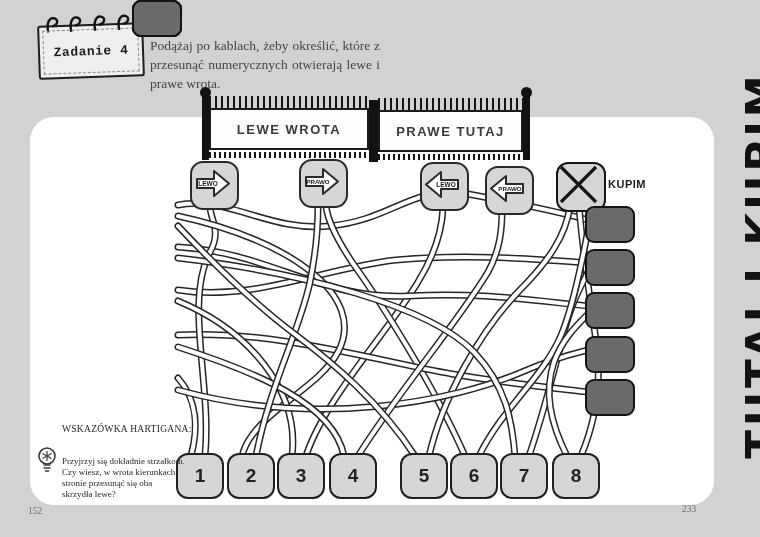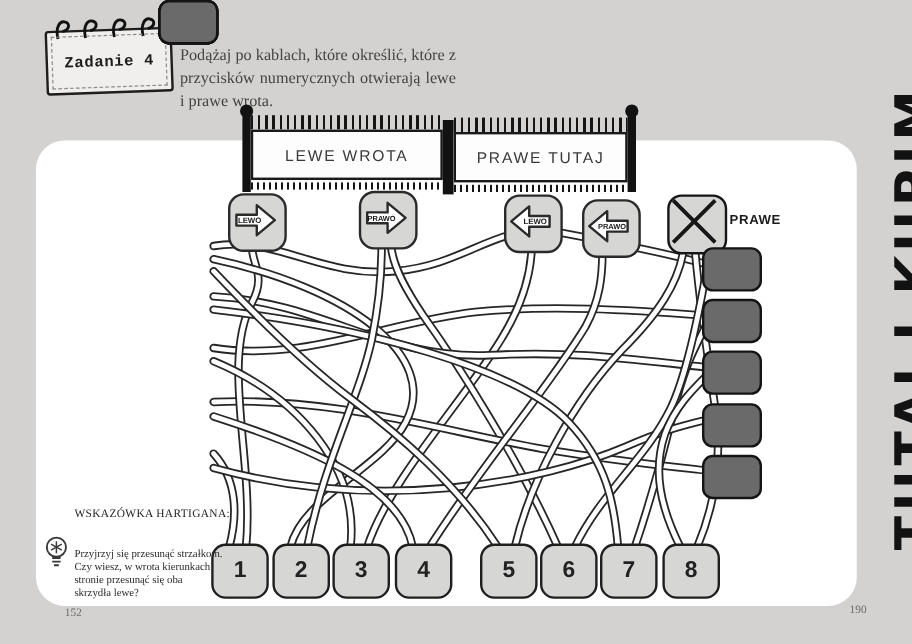--- a/index.html
+++ b/index.html
@@ -19,21 +19,21 @@
   .instruction{position:absolute;left:150px;top:22px;width:230px;font-family:"Liberation Serif",serif;
         font-size:13.5px;line-height:19px;color:#45443f;text-align:justify;}
   
   .gate{position:absolute;left:200px;top:90px;width:334px;height:74px;}
   .gpost{position:absolute;background:#121212;}
   .gball{position:absolute;width:11px;height:11px;border-radius:50%;background:#121212;}
   .comb{position:absolute;height:12px;background:repeating-linear-gradient(to right,#151515 0 2px,transparent 2px 6px);}
   .ticks{position:absolute;height:6px;background:repeating-linear-gradient(to right,#151515 0 2px,transparent 2px 5px);}
   .gdoor{position:absolute;height:38px;background:#fdfdfd;border:2px solid #1a1a1a;
         display:flex;align-items:center;justify-content:center;}
-  .gdoor span{font-size:13px;font-weight:normal;letter-spacing:1.5px;color:#3a3a3a;}
+  .gdoor span{font-size:13px;font-weight:bold;letter-spacing:1.5px;color:#3a3a3a;}
   
   .arrow-btn{position:absolute;width:45px;height:45px;background:#d6d6d4;border:2px solid #2a2a2a;border-radius:13px;}
   .lock{position:absolute;left:556px;top:162px;width:46px;height:46px;background:#d6d6d4;
         border:2.5px solid #161616;border-radius:12px;}
   .lock-label{position:absolute;left:608px;top:178px;font-size:11px;font-weight:bold;letter-spacing:.5px;color:#1c1c1c;}
   
   .pad{position:absolute;width:46px;height:33px;background:#6a6a6a;border:2px solid #141414;border-radius:9px;}
   .pad.l{left:132px}.pad.r{left:585px}
   .pad.l:nth-of-type(1){top:195px}.pad.l:nth-of-type(2){top:237px}.pad.l:nth-of-type(3){top:280px}
   .pad.l:nth-of-type(4){top:325px}.pad.l:nth-of-type(5){top:368px}
@@ -42,21 +42,21 @@
   .key{position:absolute;top:453px;width:44px;height:42px;background:#d6d6d4;border:2px solid #1f1f1f;
        border-radius:12px;display:flex;align-items:center;justify-content:center;
        font-size:19px;font-weight:bold;color:#222;}
   
   .hint-title{position:absolute;left:62px;top:424px;font-family:"Liberation Serif",serif;font-size:9.5px;color:#1f1f1f;letter-spacing:.3px;}
   .hint-line{position:absolute;left:62px;font-family:"Liberation Serif",serif;font-size:9px;color:#2a2a2a;}
   .bulb{position:absolute;left:36px;top:446px;}
   
   .answer{position:absolute;left:546px;top:477px;width:162px;text-align:right;
         font-family:"Liberation Serif",serif;font-style:italic;font-size:11px;color:#5c5c5a;}
-  .pageno{position:absolute;font-family:"Liberation Serif",serif;font-size:9.5px;color:#6c6c6a;margin-left:26px;}
+  .pageno{position:absolute;font-family:"Liberation Serif",serif;font-size:9.5px;color:#6c6c6a;}
   .pageno.lft{left:28px;top:506px}.pageno.rgt{left:682px;top:504px}
   
   .edge-text{position:absolute;left:552px;top:243px;width:420px;height:44px;line-height:44px;
         transform:rotate(-90deg);font-weight:900;font-size:42px;letter-spacing:4px;color:#121212;
         white-space:nowrap;font-family:"DejaVu Sans",sans-serif;text-align:center;}
   .cables{position:absolute;left:0;top:0;pointer-events:none;}
   svg text{font-family:"Liberation Sans",sans-serif;}
 </style>
 </head>
 <body>
@@ -121,21 +121,21 @@
         <path d="M3,18 C1,8 5,3 9,4 C14,5 13,11 7,12" fill="none" stroke="#111" stroke-width="2.4"></path>
       </svg>
     <svg class="ring" style="left:77px" viewBox="0 0 16 20">
         <path d="M3,18 C1,8 5,3 9,4 C14,5 13,11 7,12" fill="none" stroke="#111" stroke-width="2.4"></path>
       </svg>
     <div class="note-inner">
       <span class="note-label">Zadanie 4</span>
     </div>
   </div>
 
-  <p class="instruction">Podążaj po kablach, które określić, które z przycisków numerycznych otwierają lewe i prawe wrota.</p>
+  <p class="instruction">Podążaj po kablach, żeby określić, które z przesunąć numerycznych otwierają lewe i prawe wrota.</p>
 
   <div class="gate">
     <div class="gball" style="left:0;top:-3px"></div>
     <div class="gpost" style="left:2px;top:6px;width:7px;height:64px"></div>
     <div class="comb" style="left:9px;top:6px;width:160px"></div>
     <div class="gdoor" style="left:9px;top:18px;width:156px">
       <span>LEWE WROTA</span>
     </div>
     <div class="ticks" style="left:9px;top:62px;width:160px"></div>
     <div class="gpost" style="left:169px;top:10px;width:9px;height:62px"></div>
@@ -172,21 +172,21 @@
       <text x="23" y="23" text-anchor="middle" font-size="6.2" font-weight="bold" fill="#1a1a1a">PRAWO</text>
     </svg>
   </div>
 
   <div class="lock">
     <svg width="41" height="41" viewBox="0 0 41 41">
       <line x1="3" y1="3" x2="38" y2="38" stroke="#161616" stroke-width="3.2"></line>
       <line x1="38" y1="3" x2="3" y2="38" stroke="#161616" stroke-width="3.2"></line>
     </svg>
   </div>
-  <span class="lock-label">PRAWE</span>
+  <span class="lock-label">KUPIM</span>
 
   <div class="pad l"></div>
   <div class="pad l"></div>
   <div class="pad l"></div>
   <div class="pad l"></div>
   <div class="pad l"></div>
   <div class="pad r r1"></div>
   <div class="pad r r2"></div>
   <div class="pad r r3"></div>
   <div class="pad r r4"></div>
@@ -204,23 +204,23 @@
   <svg class="bulb" width="22" height="30" viewBox="0 0 22 30">
     <circle cx="11" cy="10" r="8" fill="none" stroke="#3a3a3a" stroke-width="1.6"></circle>
     <g stroke="#3a3a3a" stroke-width="1.2">
       <line x1="11" y1="5" x2="11" y2="15"></line>
         <line x1="6.5" y1="7.5" x2="15.5" y2="12.5"></line>
       <line x1="15.5" y1="7.5" x2="6.5" y2="12.5"></line>
     </g>
     <path d="M7.5,19 h7 M7.5,22 h7 M9,25 h4" fill="none" stroke="#3a3a3a" stroke-width="1.6"></path>
   </svg>
   <span class="hint-title">WSKAZÓWKA HARTIGANA:</span>
-  <span class="hint-line" style="top:456px">Przyjrzyj się przesunąć strzałkom.</span>
+  <span class="hint-line" style="top:456px">Przyjrzyj się dokładnie strzałkom.</span>
   <span class="hint-line" style="top:467px">Czy wiesz, w wrota kierunkach</span>
   <span class="hint-line" style="top:478px">stronie przesunąć się oba</span>
   <span class="hint-line" style="top:489px">skrzydła lewe?</span>
 
   <span class="pageno lft">152</span>
-  <span class="pageno rgt">190</span>
+  <span class="pageno rgt">233</span>
 
   <div class="edge-text">TUTAJ I KUPIM</div>
 
 </div>
 
 </body></html>

